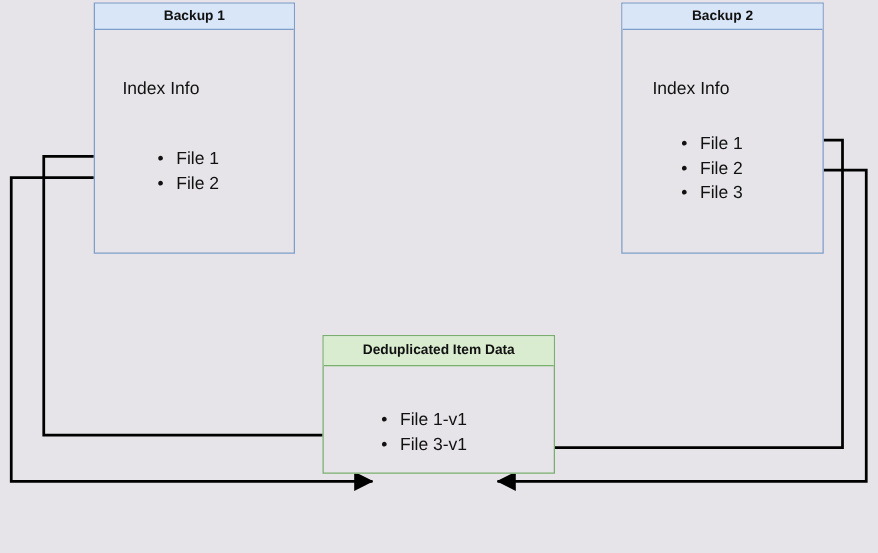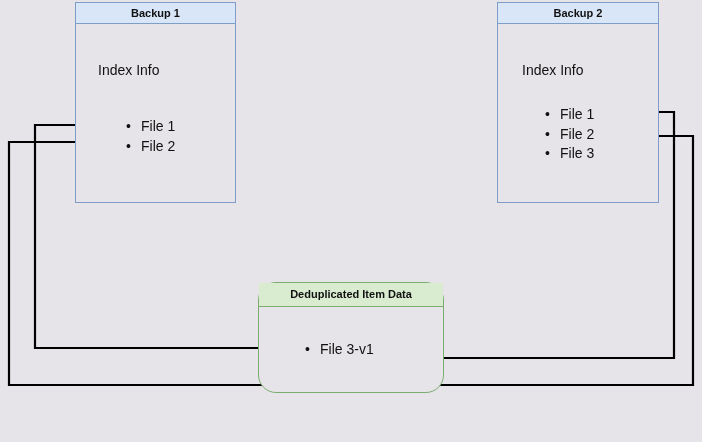--- a/index.html
+++ b/index.html
@@ -128,22 +128,23 @@
     <div class="box-body">
       <div class="index-label" style="left:24px; top:38px;">Index Info</div>
       <ul class="file-list" style="left:47px; top:81px;">
         <li>File 1</li>
         <li>File 2</li>
         <li>File 3</li>
       </ul>
     </div>
   </div>
 
-  <div class="box green" style="left:258px; top:282px; width:186px; height:111px;border-radius:18px;">
+  <div class="box green" style="left:258px; top:268px; width:186px; height:111px;">
     <div class="box-title">Deduplicated Item Data</div>
     <div class="box-body">
       <ul class="file-list" style="left:46px; top:33px;">
+        <li>File 1-v1</li>
         <li>File 3-v1</li>
       </ul>
     </div>
   </div>
 
 </div>
 
 </body></html>

